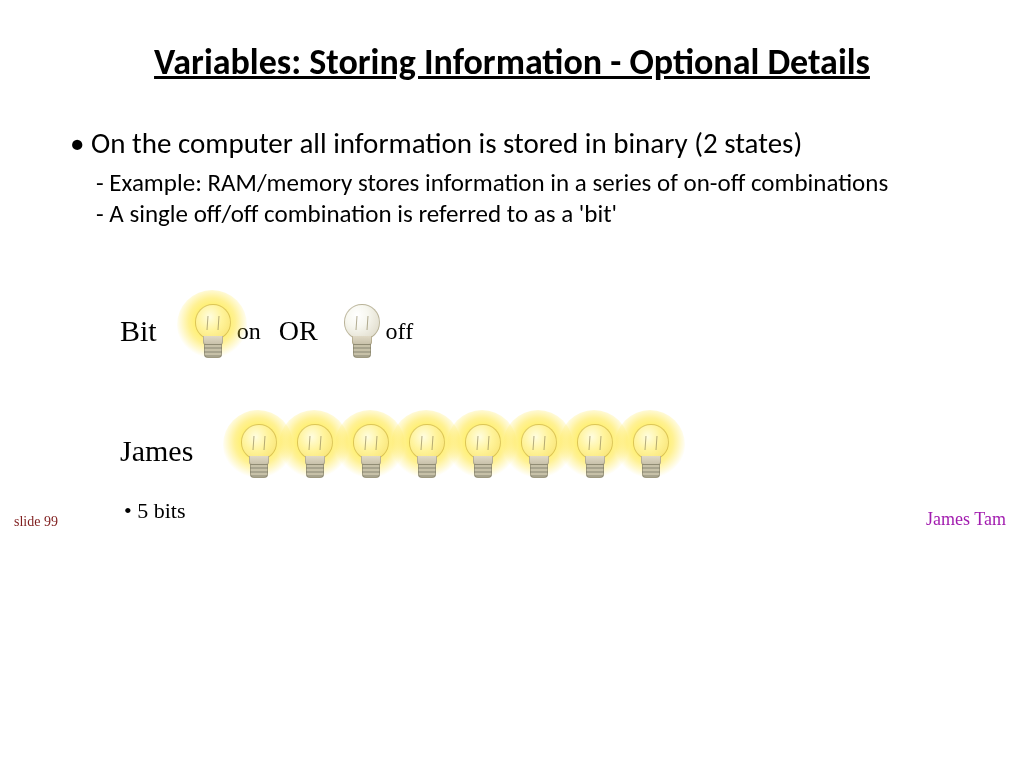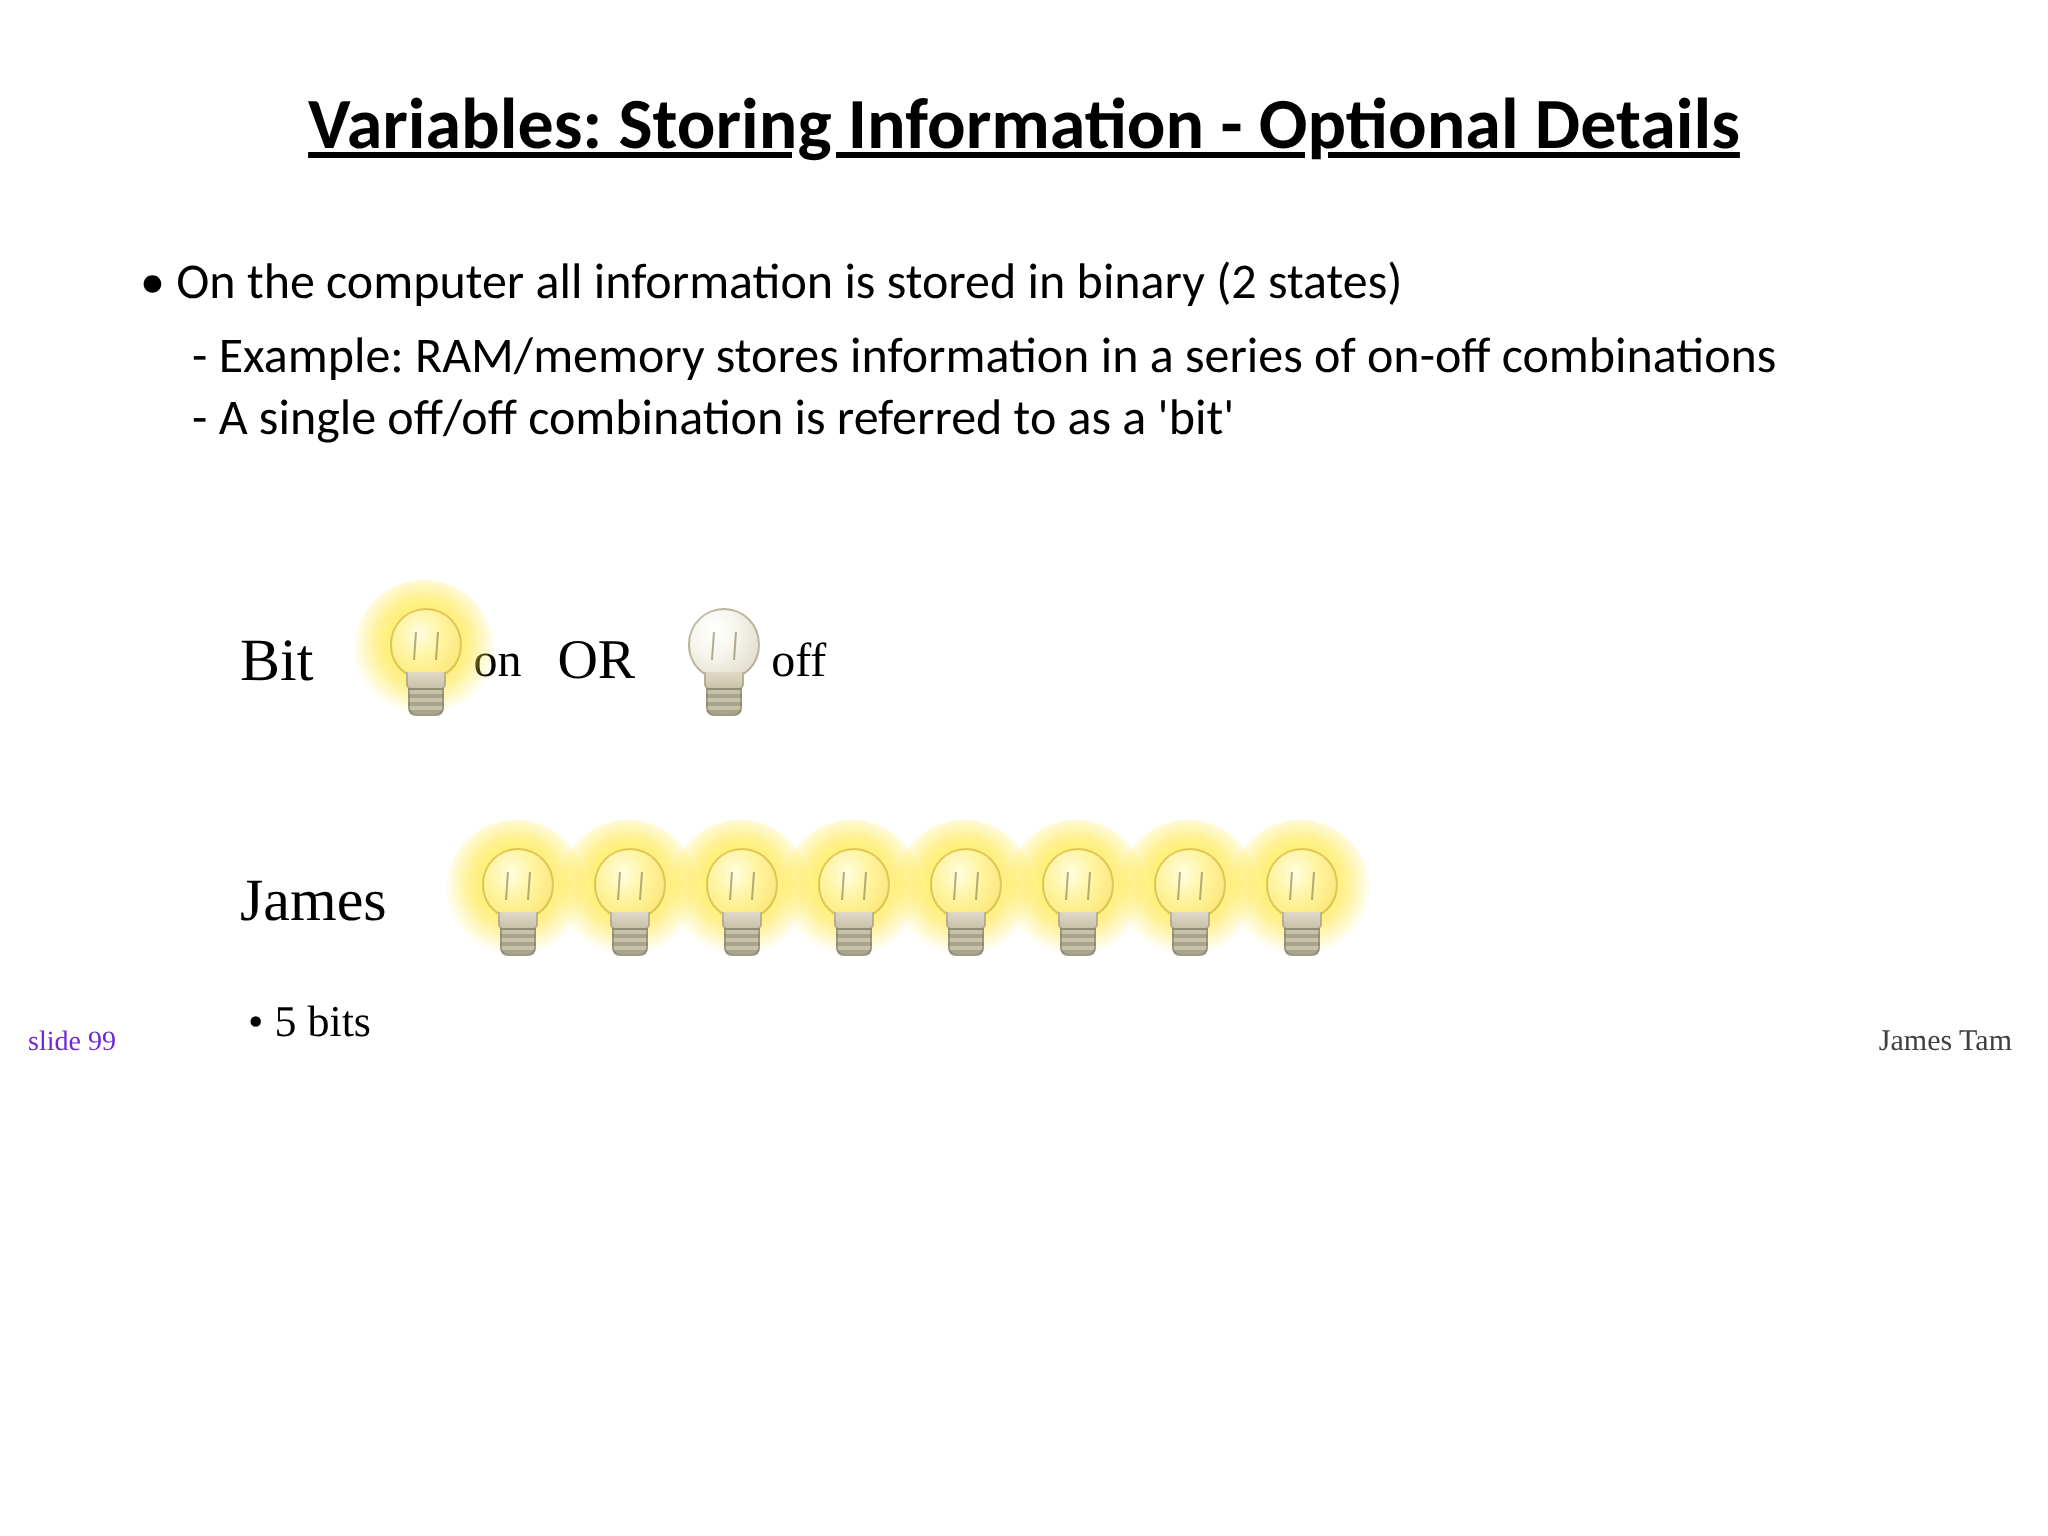--- a/index.html
+++ b/index.html
@@ -30,21 +30,21 @@
     text-decoration: underline;
   }
   .body {
     position: absolute;
     top: 125px;
     left: 70px;
     right: 40px;
     font-size: 27px;
   }
   .bullet-main {
-    font-size: 25px;
+    font-size: 29px;
   }
   .bullet-main::before {
     content: "• ";
   }
   .sub {
     margin-top: 6px;
     margin-left: 26px;
     font-size: 25px;
     line-height: 1.25;
   }
@@ -172,29 +172,29 @@
     display: flex;
     gap: 6px;
   }
 
   .slide-number {
     position: absolute;
     left: 14px;
     bottom: 14px;
     font-family: "Times New Roman", Times, serif;
     font-size: 14px;
-    color: #6d28d9;
+    color: #7f1d1d;
   }
   .author {
     position: absolute;
     right: 18px;
     bottom: 14px;
     font-family: "Times New Roman", Times, serif;
-    font-size: 15px;
-    color: #404040;
+    font-size: 18px;
+    color: #a21caf;
   }
 </style>
 </head>
 <body>
 
 <div class="slide">
 
   <div class="title">Variables: Storing Information - Optional Details</div>
 
   <div class="body">

